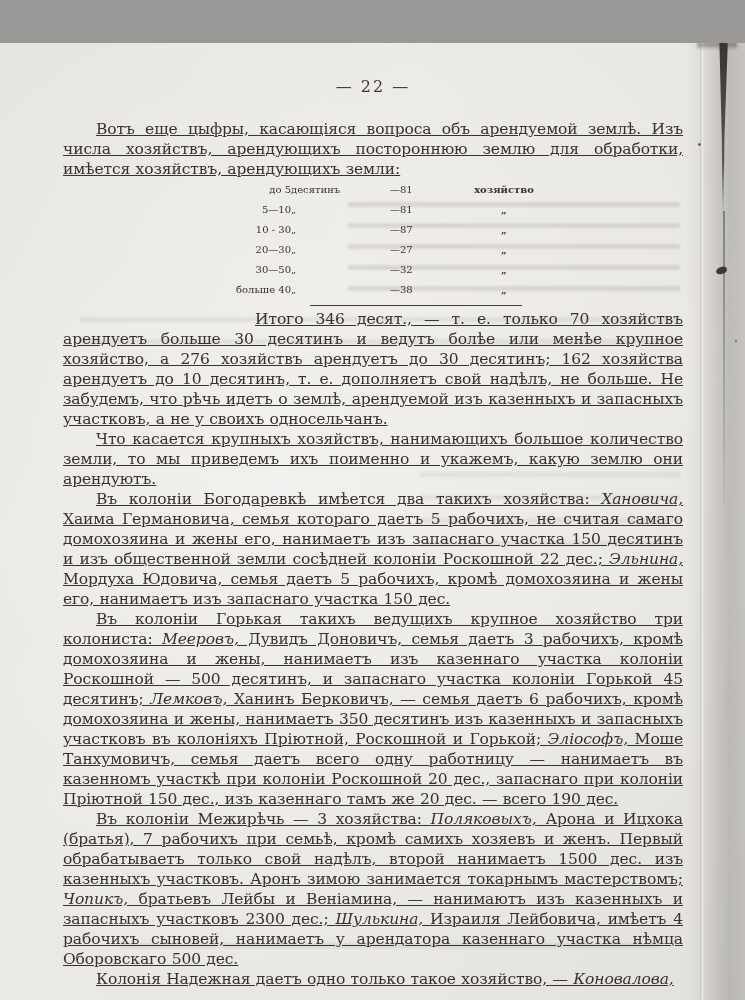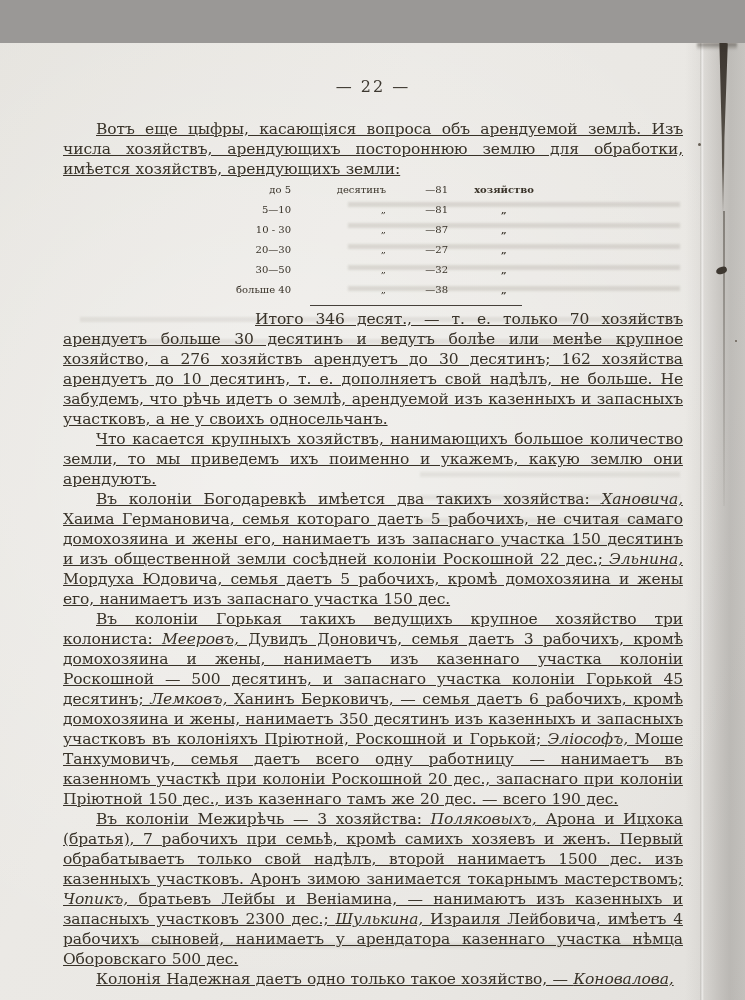--- a/index.html
+++ b/index.html
@@ -28,22 +28,22 @@
     color:#383228;
     text-decoration:underline;
   }
   .indent{text-indent:33px;}
   .itogo{text-indent:192px;}
   .it{font-style:italic;}
   
   .ttable{margin:1px 0 0 118px;font-size:10px;line-height:20px;color:#383228;}
   .trow{display:grid;grid-template-columns:110px 95px 62px 112px;}
   .c-range{text-align:right;white-space:pre;}
-  .c-unit{text-align:right;}
-  .c-count{text-align:right;padding-left:4px;}
+  .c-unit{text-align:left;}
+  .c-count{text-align:left;padding-left:4px;}
   .c-label{text-align:center;font-weight:bold;}
   .rule{margin:5px 0 3px 247px;width:212px;height:0;border-top:1.6px solid #46403a;}
   
   .bleed{position:absolute;z-index:1;filter:blur(1.3px);pointer-events:none;}
   .b1{left:348px;top:146px;width:332px;height:108px;
       background:repeating-linear-gradient(180deg,transparent 0 13px,rgba(122,114,100,.18) 13px 18px,transparent 18px 21px);}
   .b2{left:80px;top:260px;width:600px;height:48px;
       background:repeating-linear-gradient(180deg,transparent 0 14px,rgba(122,114,100,.11) 14px 19px,transparent 19px 22px);}
   .b3{left:420px;top:415px;width:260px;height:105px;
       background:repeating-linear-gradient(180deg,transparent 0 14px,rgba(122,114,100,.10) 14px 19px,transparent 19px 23px);}

